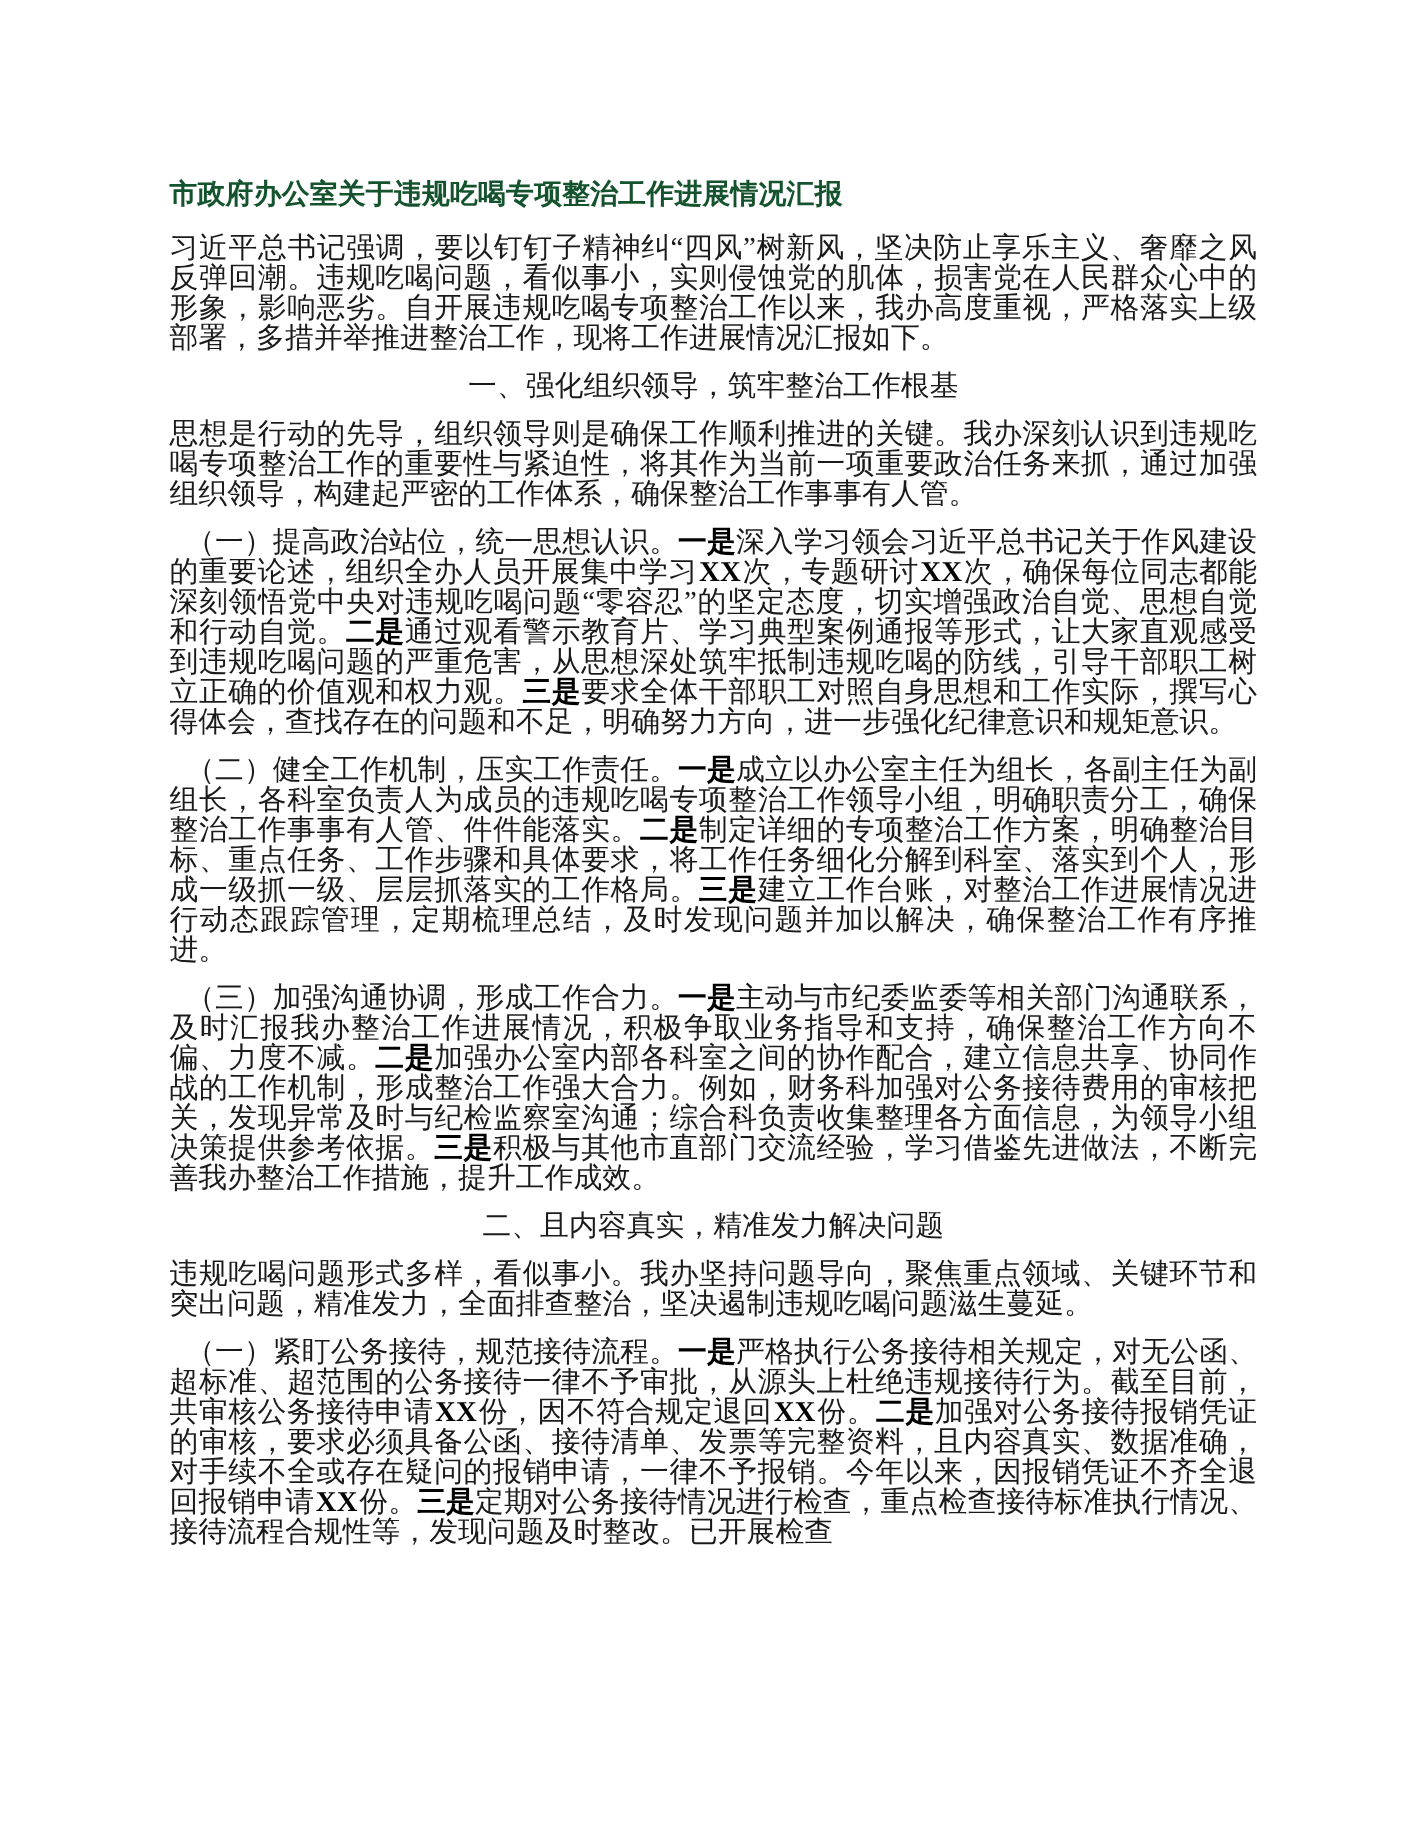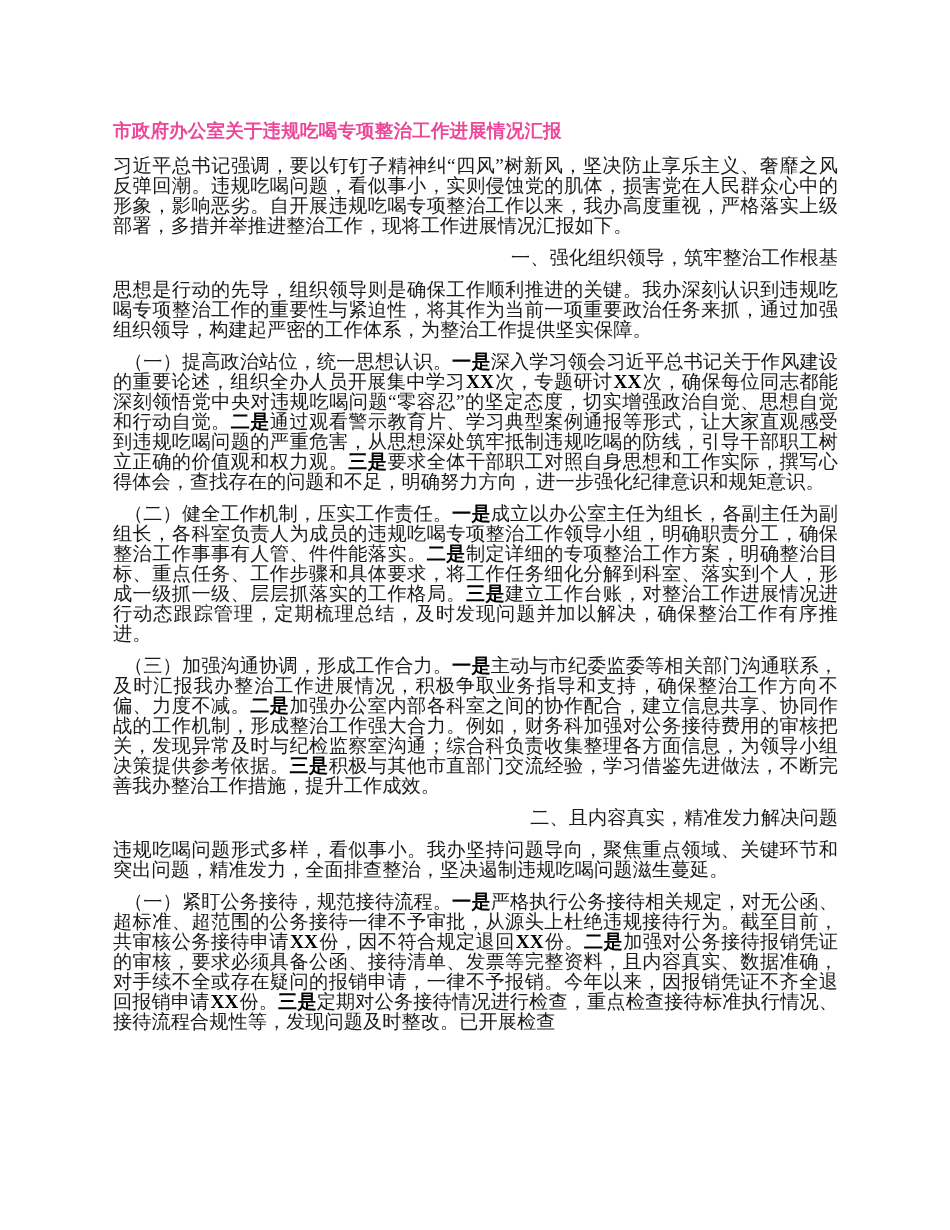--- a/index.html
+++ b/index.html
@@ -16,59 +16,59 @@
   }
   #page {
     position: relative;
     width: 950px;
     height: 1230px;
     background: #ffffff;
     box-sizing: border-box;
     padding: 118px 112px 0 113px;
   }
   .doc-title {
-    font-family: Liberation Serif, serif;
+    font-family: Liberation Mono, monospace;
     font-weight: bold;
     font-size: 18.5px;
     line-height: 26px;
     letter-spacing: 0.2px;
     margin: 0 0 12px 0;
-    color: #ec4899;
+    color: #14532d;
   }
   .para {
     font-size: 19.2px;
     line-height: 20px;
     margin: 0 0 12px 0;
     text-align: justify;
     text-justify: inter-ideograph;
     color: #1a1a1a;
     letter-spacing: 0.05px;
   }
   .para.section-head {
     margin: 0 0 12px 0;
-    text-align: right;
+    text-align: center;
   }
   .para.indent {
     text-indent: 11px;
   }
   .xx {
     font-weight: bold;
     font-family: "Liberation Serif", "DejaVu Serif", serif;
     padding: 0 1px;
   }
 </style>
 </head>
 <body>
 
 <div id="page">
   <h1 class="doc-title">市政府办公室关于违规吃喝专项整治工作进展情况汇报</h1>
   <div id="body-content">
       <p class="para">习近平总书记强调，要以钉钉子精神纠“四风”树新风，坚决防止享乐主义、奢靡之风反弹回潮。违规吃喝问题，看似事小，实则侵蚀党的肌体，损害党在人民群众心中的形象，影响恶劣。自开展违规吃喝专项整治工作以来，我办高度重视，严格落实上级部署，多措并举推进整治工作，现将工作进展情况汇报如下。</p>
       <p class="para section-head">一、强化组织领导，筑牢整治工作根基</p>
-      <p class="para">思想是行动的先导，组织领导则是确保工作顺利推进的关键。我办深刻认识到违规吃喝专项整治工作的重要性与紧迫性，将其作为当前一项重要政治任务来抓，通过加强组织领导，构建起严密的工作体系，为整治工作提供坚实保障。</p>
+      <p class="para">思想是行动的先导，组织领导则是确保工作顺利推进的关键。我办深刻认识到违规吃喝专项整治工作的重要性与紧迫性，将其作为当前一项重要政治任务来抓，通过加强组织领导，构建起严密的工作体系，确保整治工作事事有人管。</p>
       <p class="para indent"><span>（一）提高政治站位，统一思想认识。</span><span style="font-weight: bold; color: rgb(0, 0, 0);">一是</span><span>深入学习领会习近平总书记关于作风建设的重要论述，组织全办人员开展集中学习</span><span class="xx" style="font-weight: bold; color: rgb(0, 0, 0);">XX</span><span>次，专题研讨</span><span class="xx" style="font-weight: bold; color: rgb(0, 0, 0);">XX</span><span>次，确保每位同志都能深刻领悟党中央对违规吃喝问题“零容忍”的坚定态度，切实增强政治自觉、思想自觉和行动自觉。</span><span style="font-weight: bold; color: rgb(0, 0, 0);">二是</span><span>通过观看警示教育片、学习典型案例通报等形式，让大家直观感受到违规吃喝问题的严重危害，从思想深处筑牢抵制违规吃喝的防线，引导干部职工树立正确的价值观和权力观。</span><span style="font-weight: bold; color: rgb(0, 0, 0);">三是</span><span>要求全体干部职工对照自身思想和工作实际，撰写心得体会，查找存在的问题和不足，明确努力方向，进一步强化纪律意识和规矩意识。</span></p>
       <p class="para indent"><span>（二）健全工作机制，压实工作责任。</span><span style="font-weight: bold; color: rgb(0, 0, 0);">一是</span><span>成立以办公室主任为组长，各副主任为副组长，各科室负责人为成员的违规吃喝专项整治工作领导小组，明确职责分工，确保整治工作事事有人管、件件能落实。</span><span style="font-weight: bold; color: rgb(0, 0, 0);">二是</span><span>制定详细的专项整治工作方案，明确整治目标、重点任务、工作步骤和具体要求，将工作任务细化分解到科室、落实到个人，形成一级抓一级、层层抓落实的工作格局。</span><span style="font-weight: bold; color: rgb(0, 0, 0);">三是</span><span>建立工作台账，对整治工作进展情况进行动态跟踪管理，定期梳理总结，及时发现问题并加以解决，确保整治工作有序推进。</span></p>
       <p class="para indent"><span>（三）加强沟通协调，形成工作合力。</span><span style="font-weight: bold; color: rgb(0, 0, 0);">一是</span><span>主动与市纪委监委等相关部门沟通联系，及时汇报我办整治工作进展情况，积极争取业务指导和支持，确保整治工作方向不偏、力度不减。</span><span style="font-weight: bold; color: rgb(0, 0, 0);">二是</span><span>加强办公室内部各科室之间的协作配合，建立信息共享、协同作战的工作机制，形成整治工作强大合力。例如，财务科加强对公务接待费用的审核把关，发现异常及时与纪检监察室沟通；综合科负责收集整理各方面信息，为领导小组决策提供参考依据。</span><span style="font-weight: bold; color: rgb(0, 0, 0);">三是</span><span>积极与其他市直部门交流经验，学习借鉴先进做法，不断完善我办整治工作措施，提升工作成效。</span></p>
       <p class="para section-head">二、且内容真实，精准发力解决问题</p>
       <p class="para">违规吃喝问题形式多样，看似事小。我办坚持问题导向，聚焦重点领域、关键环节和突出问题，精准发力，全面排查整治，坚决遏制违规吃喝问题滋生蔓延。</p>
       <p class="para indent"><span>（一）紧盯公务接待，规范接待流程。</span><span style="font-weight: bold; color: rgb(0, 0, 0);">一是</span><span>严格执行公务接待相关规定，对无公函、超标准、超范围的公务接待一律不予审批，从源头上杜绝违规接待行为。截至目前，共审核公务接待申请</span><span class="xx" style="font-weight: bold; color: rgb(0, 0, 0);">XX</span><span>份，因不符合规定退回</span><span class="xx" style="font-weight: bold; color: rgb(0, 0, 0);">XX</span><span>份。</span><span style="font-weight: bold; color: rgb(0, 0, 0);">二是</span><span>加强对公务接待报销凭证的审核，要求必须具备公函、接待清单、发票等完整资料，且内容真实、数据准确，对手续不全或存在疑问的报销申请，一律不予报销。今年以来，因报销凭证不齐全退回报销申请</span><span class="xx" style="font-weight: bold; color: rgb(0, 0, 0);">XX</span><span>份。</span><span style="font-weight: bold; color: rgb(0, 0, 0);">三是</span><span>定期对公务接待情况进行检查，重点检查接待标准执行情况、接待流程合规性等，发现问题及时整改。已开展检查</span></p>
     </div>
 </div>
 
 </body></html>

